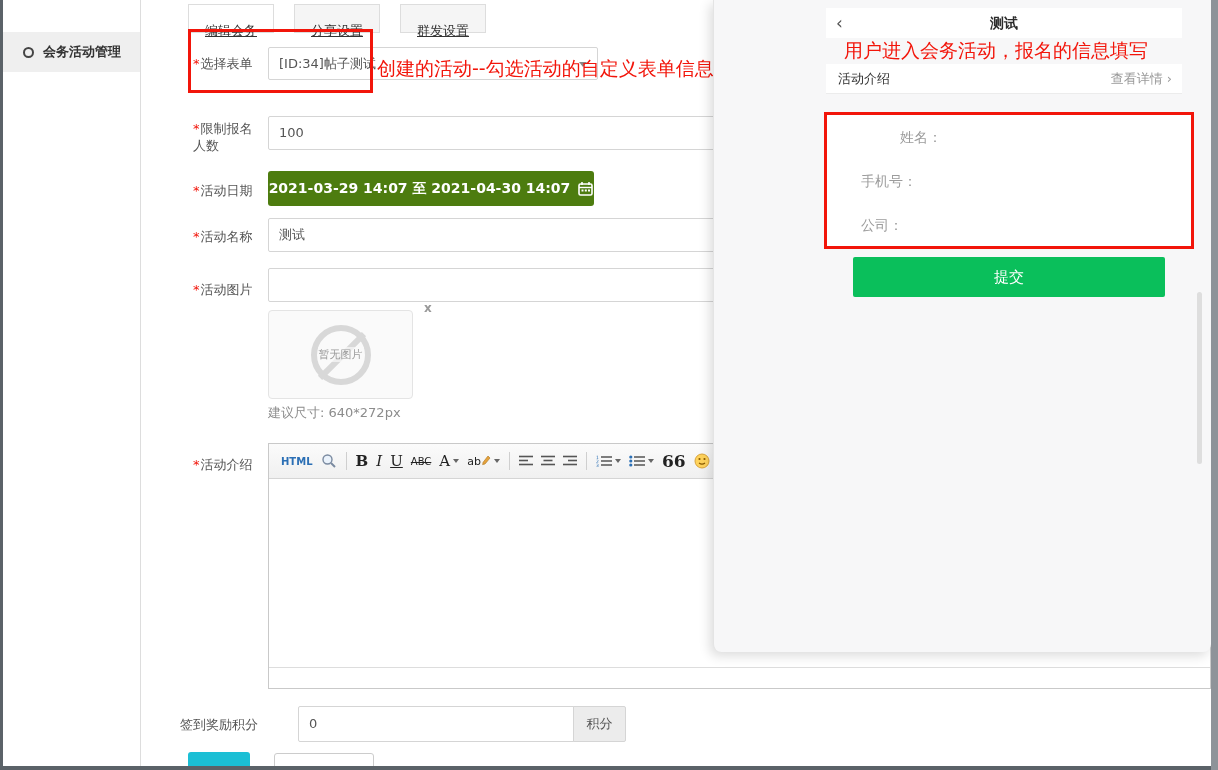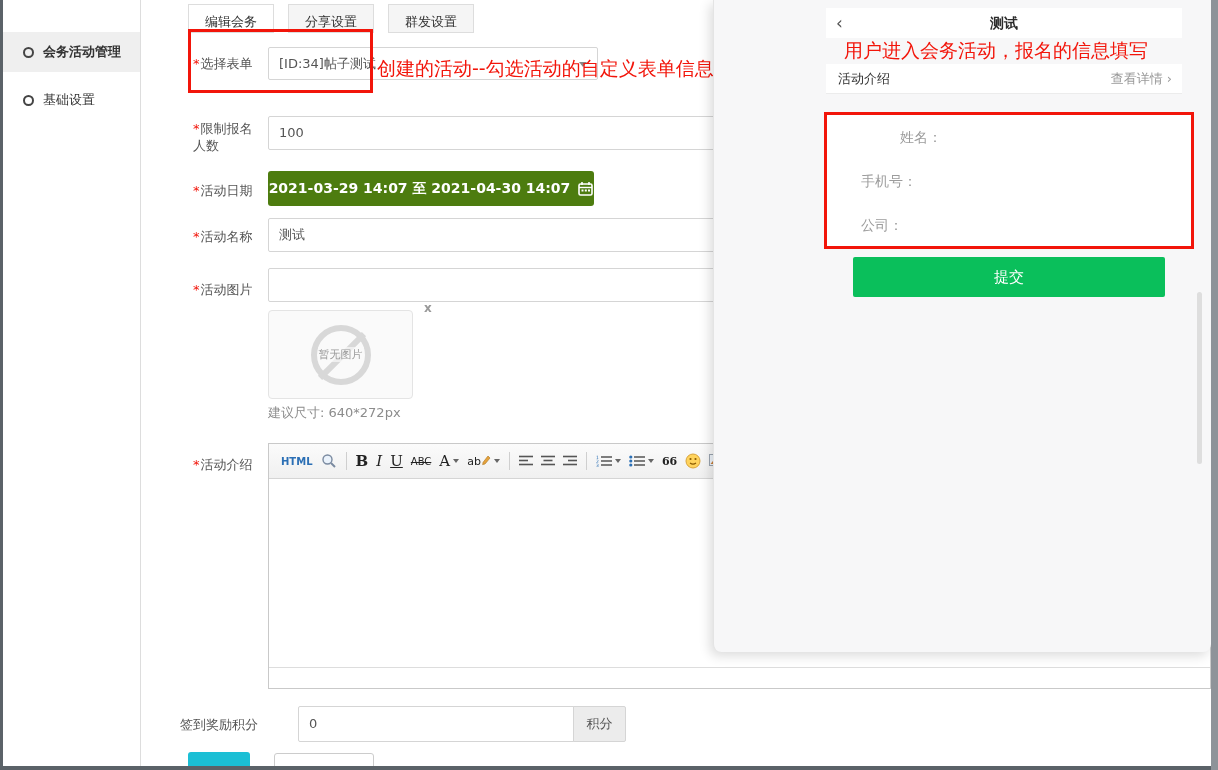--- a/index.html
+++ b/index.html
@@ -14,21 +14,21 @@
 
   
   .sidebar{ position:absolute; left:3px; top:0; width:138px; height:766px; background:#fff; border-right:1px solid #ddd; z-index:2;}
   .side-item{ position:relative; height:40px; display:flex; align-items:center; padding-left:20px; font-size:13px; color:#333; cursor:pointer;}
   .side-item.active{ background:#efefef; font-weight:bold;margin-top:32px;}
   .side-item + .side-item{ margin-top:8px; }
   .ring{ width:11px; height:11px; border:2px solid #444; border-radius:50%; margin-right:9px; flex:0 0 auto;}
 
   
   .tabs{ position:absolute; left:188px; top:4px; display:flex; z-index:2;}
-  .tab{ height:29px; line-height:27px; padding:3px 16px; font-size:13px; color:#333; border:1px solid #ddd; background:#f5f5f5; margin-right:14px; cursor:pointer;}
+  .tab{ height:29px; line-height:27px; padding:12px 16px; font-size:13px; color:#333; border:1px solid #ddd; background:#f5f5f5; margin-right:20px; cursor:pointer;text-decoration:underline;}
   .tab.active{ background:#fff; font-weight:normal;}
 
   
   .flabel{ position:absolute; font-size:13px; color:#555; z-index:1;}
   .req{ color:#f2150a; margin-right:1px; }
   .tbox{ position:absolute; background:#fff; border:1px solid #d5d5d5; border-radius:2px; height:34px; line-height:32px; padding:0 10px; font-size:13px; color:#555; z-index:1;}
 
   .select-box{ left:268px; top:47px; width:330px; height:33px; line-height:31px;}
   .select-caret{ position:absolute; right:10px; top:14px; width:0; height:0; border-left:4px solid transparent; border-right:4px solid transparent; border-top:5px solid #888;}
   .red-rect{ position:absolute; left:188px; top:29px; width:185px; height:64px; border:3px solid #f2150a; z-index:4; }
@@ -55,21 +55,21 @@
   .editor{ position:absolute; left:268px; top:443px; width:943px; height:246px; border:1px solid #c9c9c9; background:#fff; z-index:1;}
   .ed-toolbar{ height:35px; background:linear-gradient(#fbfbfb,#f0f0f0); border-bottom:1px solid #d5d5d5; display:flex; align-items:center; padding:0 10px; gap:4px; overflow:hidden;}
   .ed-ico{ display:inline-flex; align-items:center; justify-content:center; height:24px; padding:0 2px; border-radius:2px; cursor:pointer; flex:0 0 auto;}
   .ed-sep{ width:1px; height:18px; background:#cfcfcf; margin:0 3px; flex:0 0 auto;}
   .t-html{ font-size:10px; font-weight:bold; color:#2b6fb5; letter-spacing:0;}
   .t-serif{ font-family:"DejaVu Serif","Liberation Serif",serif; font-size:15px; color:#222;}
   .t-b{ font-weight:bold;}
   .t-i{ font-style:italic;}
   .t-u{ text-decoration:underline;}
   .t-abc{ font-size:10px; color:#222; text-decoration:line-through;}
-  .t-66{ font-family:"DejaVu Serif",serif; font-weight:bold; font-size:11px; color:#222;}
+  .t-66{ font-family:"DejaVu Serif",serif; font-weight:bold; font-size:17px; color:#222;}
   .mini-caret{ width:0; height:0; border-left:3px solid transparent; border-right:3px solid transparent; border-top:4px solid #666; margin-left:3px;}
   .ed-content{ height:188px; background:#fff; cursor:text;}
   .ed-footer{ height:21px; border-top:1px solid #ddd; background:#fff;}
 
   
   .lbl-points{ left:180px; top:716px;}
   .in-points{ left:298px; top:706px; width:276px; height:36px; line-height:34px; border-radius:2px 0 0 2px;}
   .points-addon{ position:absolute; left:573px; top:706px; width:53px; height:36px; line-height:34px; text-align:center; background:#ececec; border:1px solid #d5d5d5; border-radius:0 2px 2px 0; font-size:13px; color:#555; z-index:1;}
 
   
@@ -96,24 +96,20 @@
 </head>
 <body>
 
 <div id="screen">
 
   <div class="sidebar">
     <div class="side-item active">
       <span class="ring"></span>
       <span>会务活动管理</span>
     </div>
-    <div class="side-item">
-      <span class="ring"></span>
-      <span>基础设置</span>
-    </div>
   </div>
 
   <div class="tabs">
     <div class="tab active">编辑会务</div>
     <div class="tab">分享设置</div>
     <div class="tab">群发设置</div>
   </div>
 
   <div class="flabel" style="left:193px; top:55px;">
     <span class="req">*</span><span>选择表单</span>

